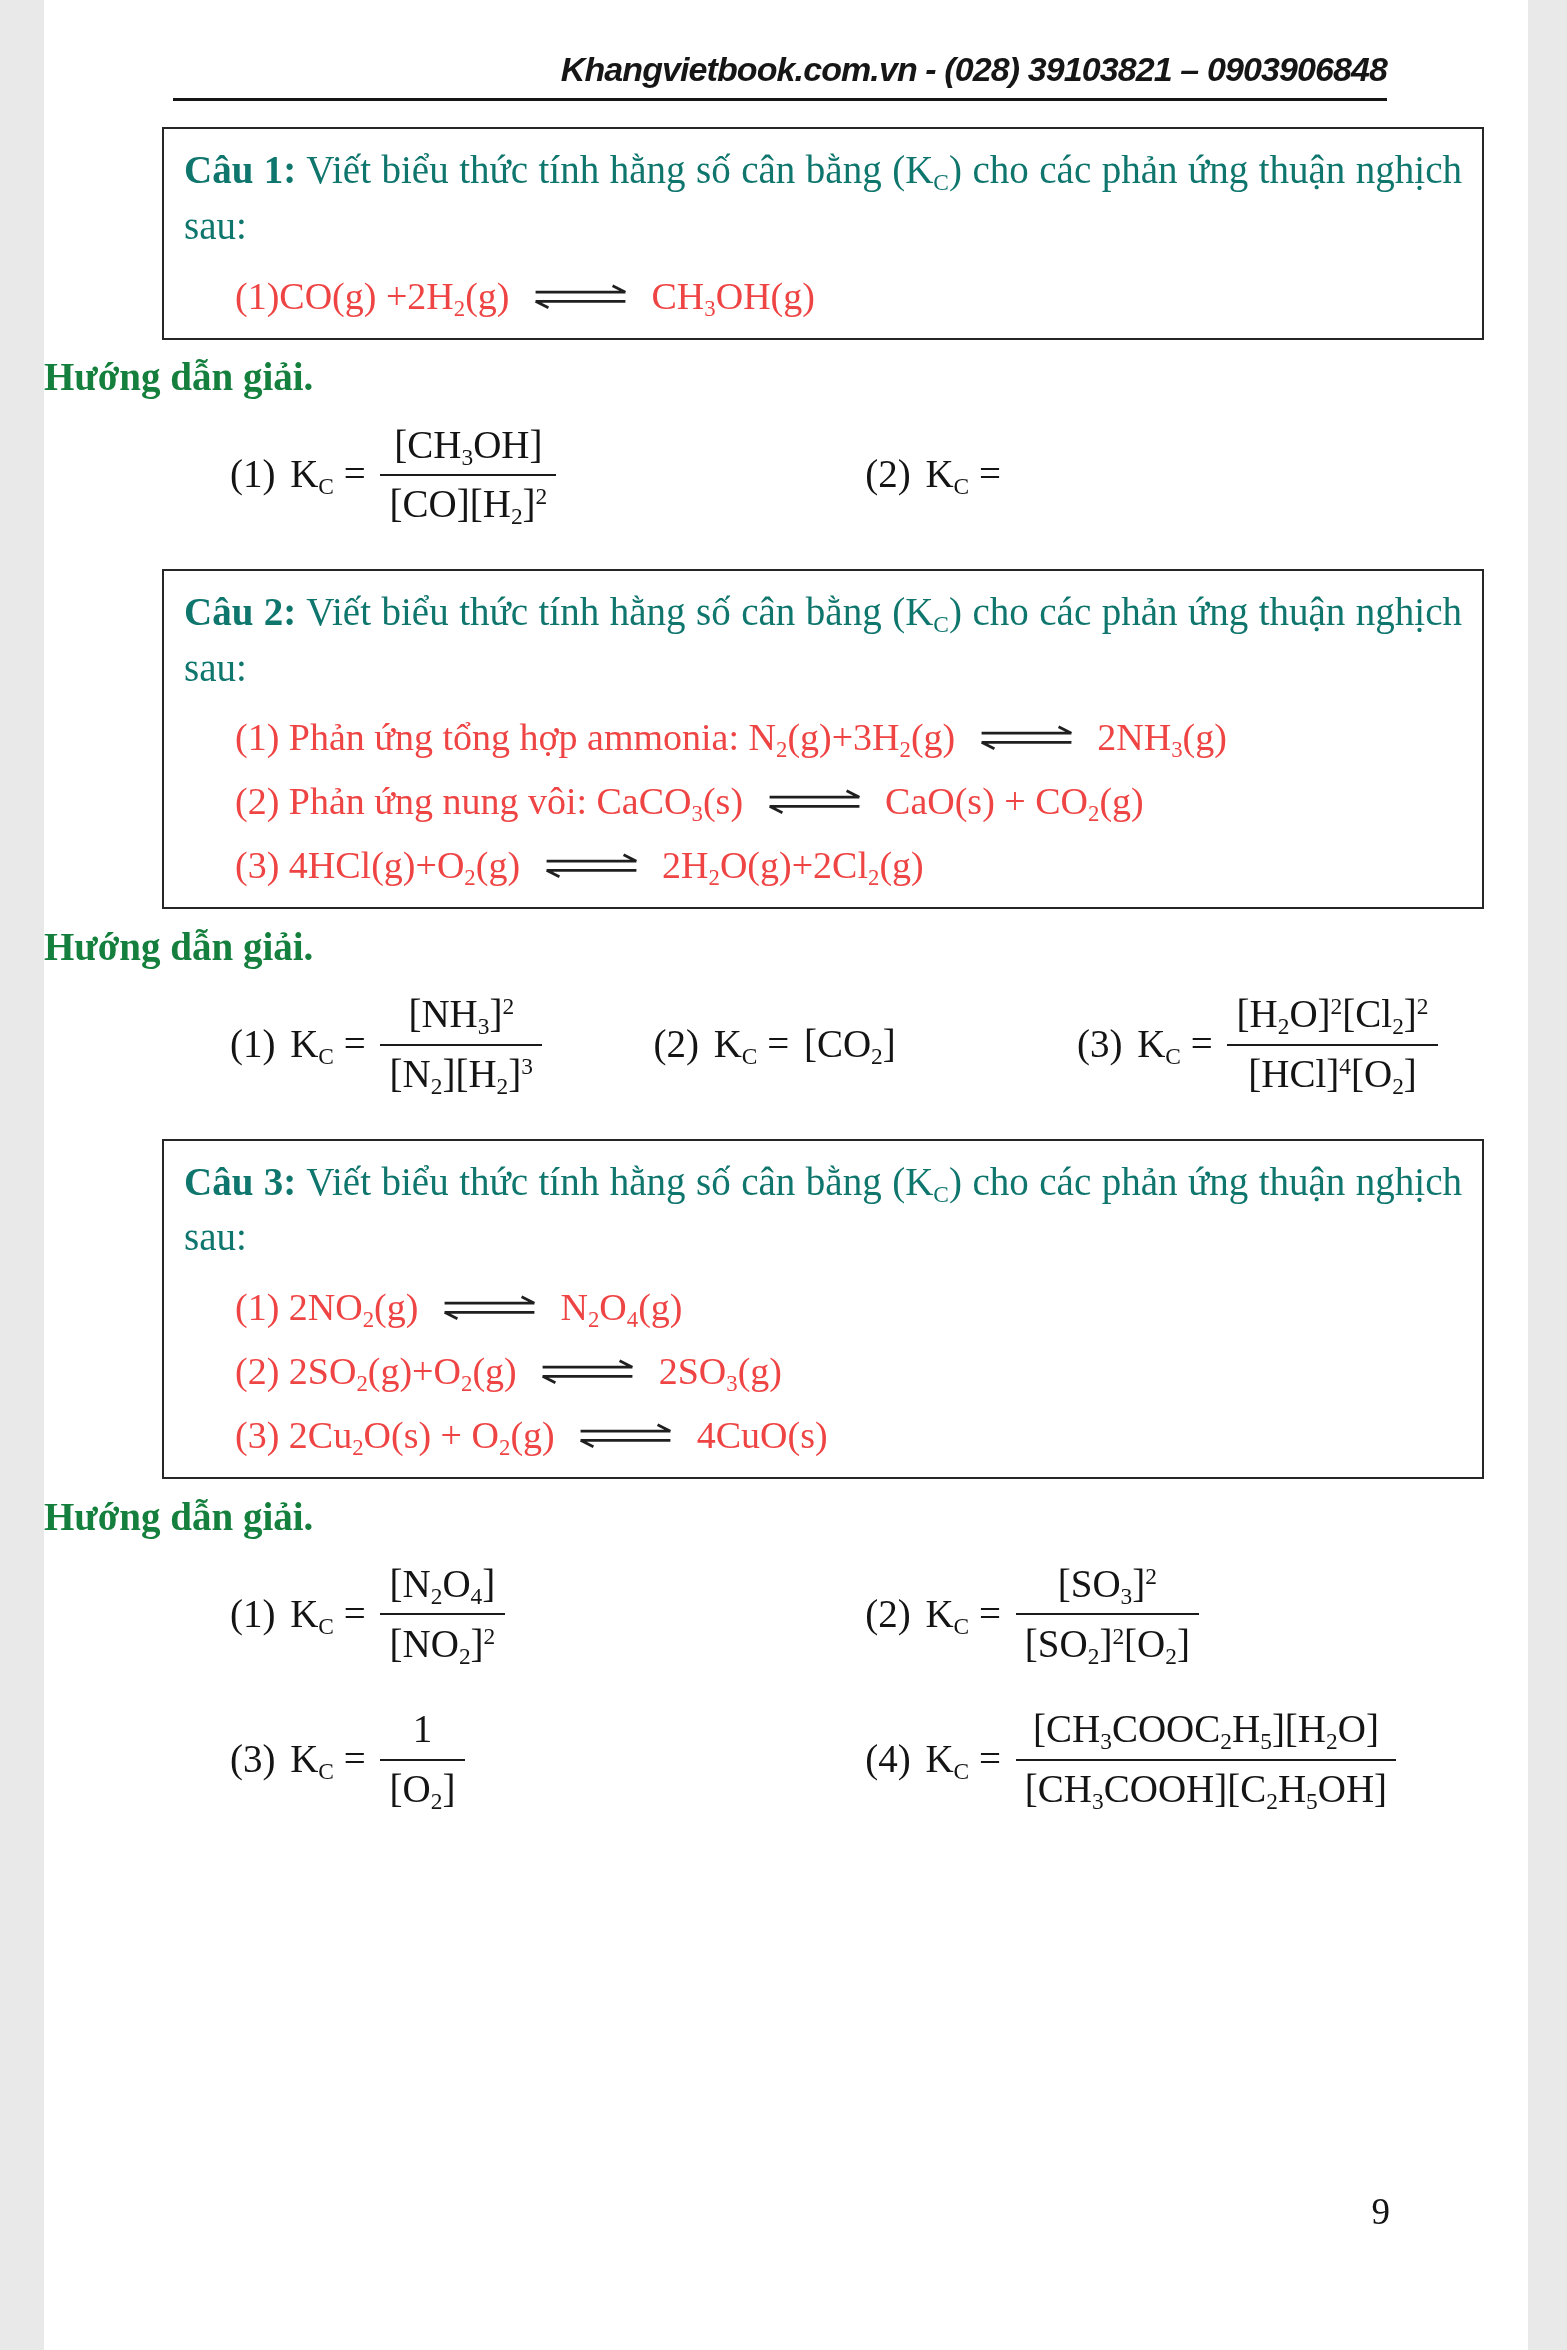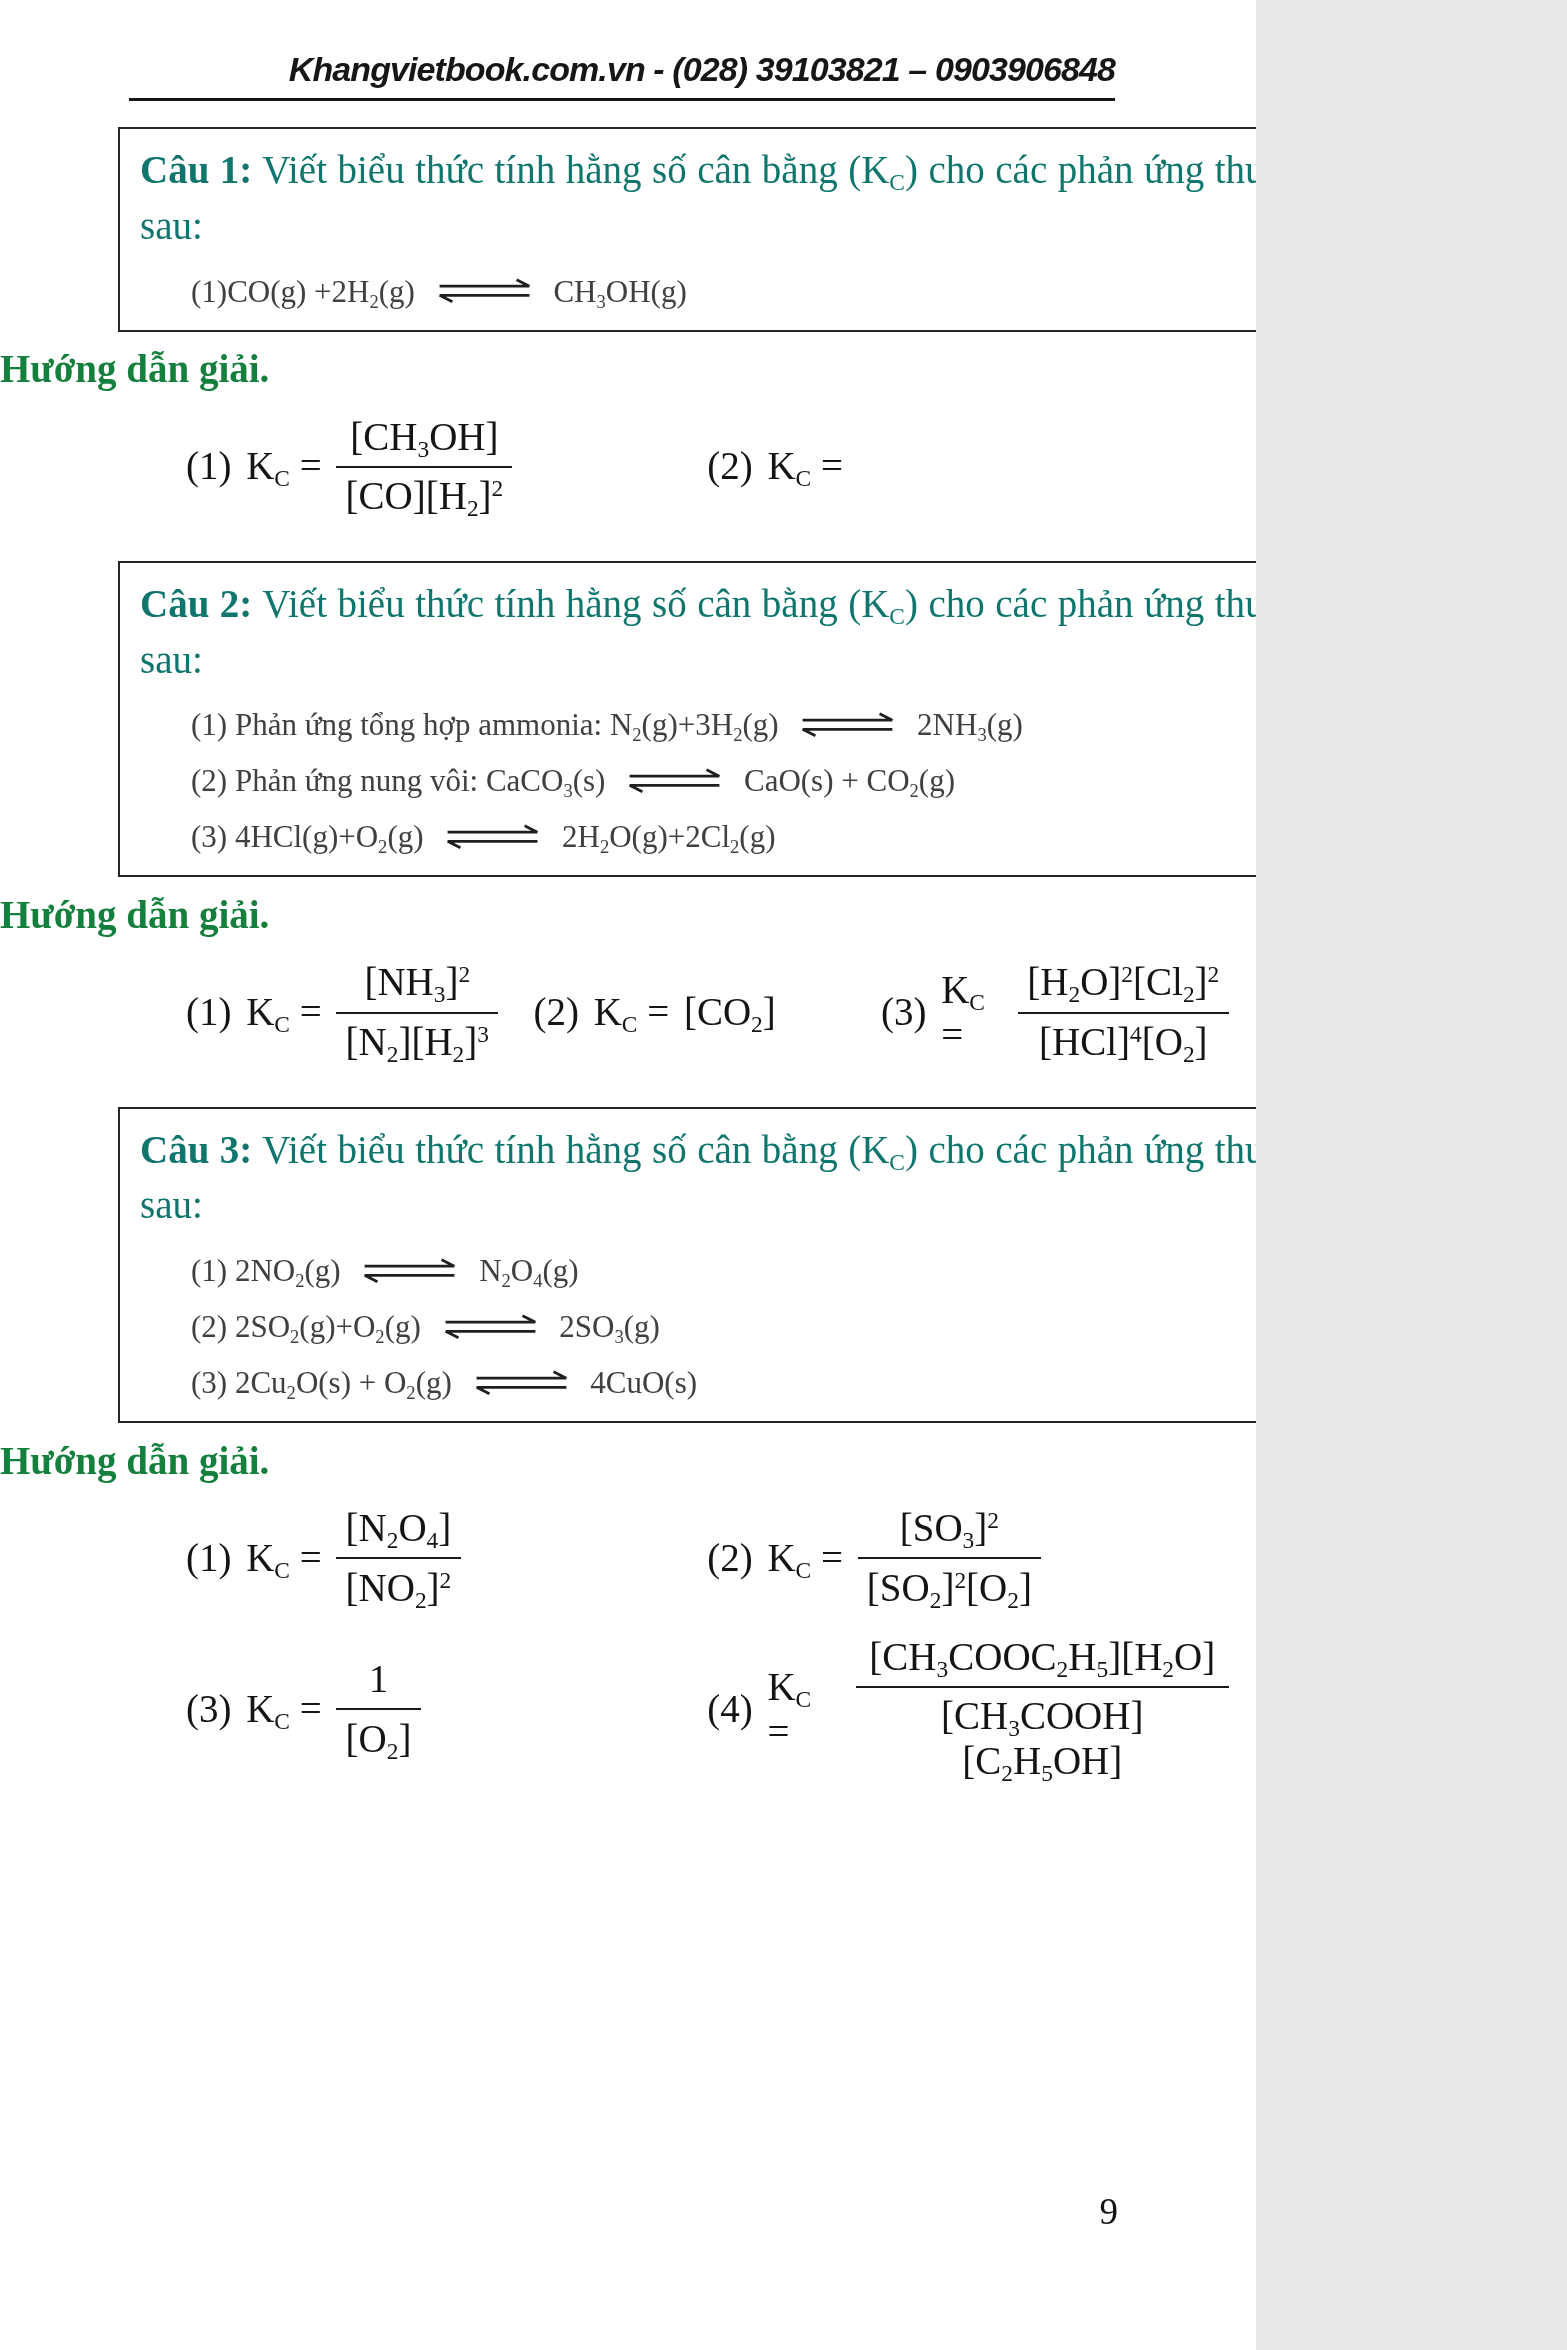--- a/index.html
+++ b/index.html
@@ -1,22 +1,23 @@
 <!DOCTYPE html>
 <html lang="vi" style="font-size:14.7px"><head>
 <meta charset="utf-8">
 <style>
   html,body{margin:0;padding:0;background:#e9e9e9;}
   .page{
     position:relative;
-    width:1256px;height:2351px;
+    width:1484px;height:2351px;
     background:#ffffff;
     font-family:"Liberation Serif", serif;
     color:#1a1a1a;
     overflow:hidden;
+    margin-left:44px;
   }
   
   .header-row{
     padding-top:50px;
     text-align:right;
     margin-right:141px;
     font-family:"Liberation Sans", sans-serif;
     font-style:italic;
     font-weight:bold;
     font-size:34px;
@@ -47,23 +48,23 @@
   }
   .prompt{
     font-size:39px;
     line-height:1.43;
     text-align:justify;
     color:#0f766e;
   }
   .q-label{font-weight:bold;}
   .reaction{
     margin:20px 0 0 51px;
-    font-size:31px;
+    font-size:38px;
     white-space:nowrap;
-    color:#404040;
+    color:#ef4444;
   }
   sub{font-size:0.6em; vertical-align:-0.32em; line-height:0;}
   sup{font-size:0.6em; vertical-align:0.55em; line-height:0;}
   .eq-arrow{
     vertical-align:middle;
     margin:0 11px;
     position:relative;
     top:-3.7px;
   }
   .ap{stroke:#1f1f1f;stroke-width:3;fill:none;}

